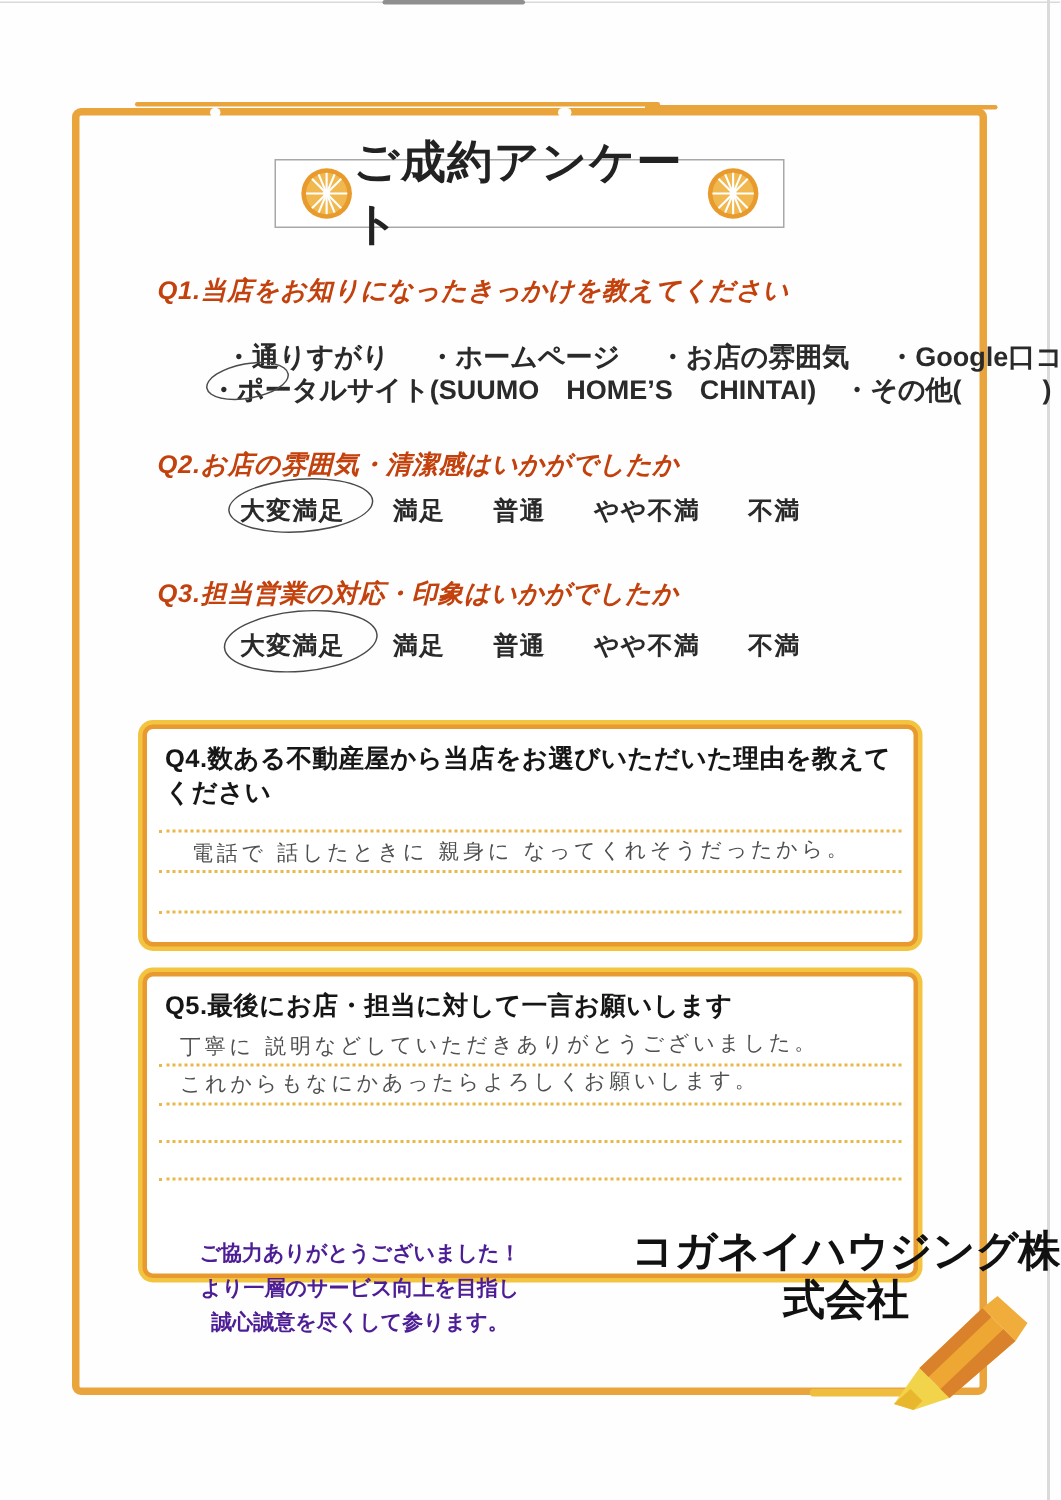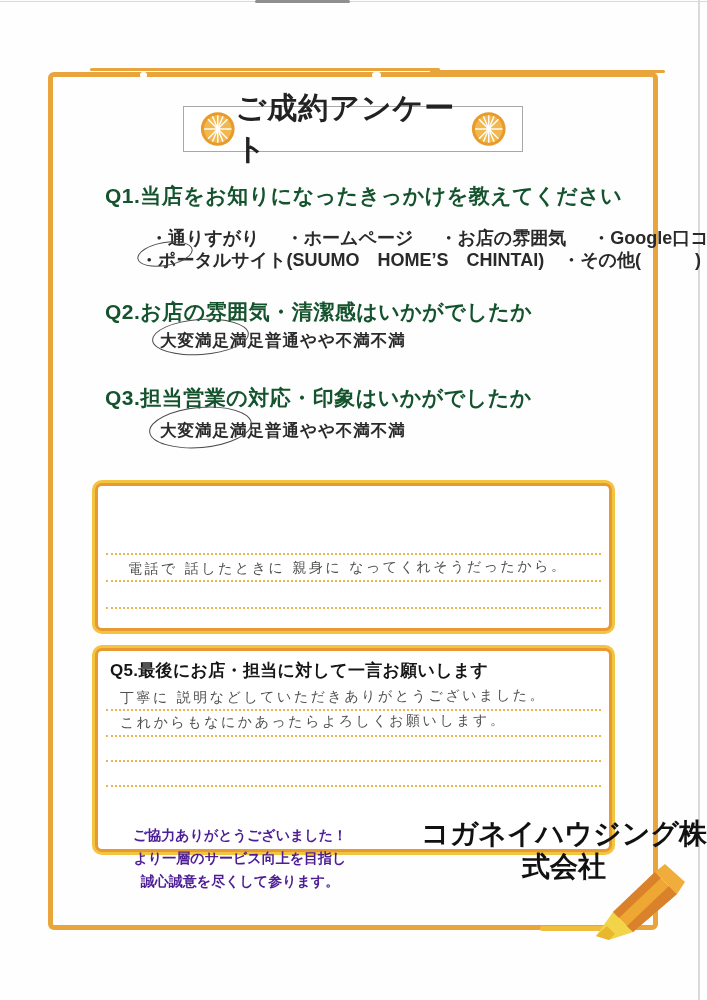--- a/index.html
+++ b/index.html
@@ -28,24 +28,24 @@
   
   .title-box{
     position:absolute;left:183px;top:106px;width:340px;height:46px;
     background:#fff;border:1px solid #a8a8a8;box-sizing:border-box;
     display:flex;align-items:center;justify-content:space-between;padding:0 16px;
   }
   .title-text{font-size:30px;font-weight:bold;letter-spacing:1px;color:#222;}
   .slice{width:38px;height:38px;}
 
   
-  .qhead{position:absolute;left:105px;font-size:21px;font-weight:bold;color:#14532d;letter-spacing:0.5px;}
+  .qhead{position:absolute;left:105px;font-size:17px;font-weight:bold;color:#c2410c;letter-spacing:0.5px;font-style:italic;}
   .opt-row{position:absolute;display:flex;font-weight:bold;color:#2a2a2a;white-space:pre;}
   .q1row{font-size:18px;gap:26px;}
-  .scale-row{font-size:16.5px;letter-spacing:1px;}
+  .scale-row{font-size:16.5px;gap:32px;letter-spacing:1px;}
 
   
   .sel-ellipse{position:absolute;border:1.6px solid #4a4a4a;border-radius:50%;background:transparent;}
   .el-q1{left:137px;top:242px;width:54px;height:22px;transform:rotate(-10deg);border-width:1.3px;}
   .el-q2{left:152px;top:319px;width:95px;height:34px;transform:rotate(-4deg);}
   .el-q3{left:149px;top:407px;width:101px;height:39px;transform:rotate(-5deg);}
 
   
   .answer-box{
     position:absolute;left:95px;width:517px;box-sizing:border-box;
@@ -146,20 +146,21 @@
   <div class="opt-row scale-row" style="left:160px;top:420px;">
     <span>大変満足</span>
     <span>満足</span>
     <span>普通</span>
     <span>やや不満</span>
     <span>不満</span>
   </div>
   <div class="sel-ellipse el-q3"></div>
 
   <div class="answer-box box-q4">
+    <div class="box-head">Q4.数ある不動産屋から当店をお選びいただいた理由を教えてください</div>
     <div class="dotline" style="top:67px;"></div>
     <div class="dotline" style="top:94px;"></div>
     <div class="dotline" style="top:121px;"></div>
     <div class="handwriting" style="left:30px;top:73px;">電話で 話したときに 親身に なってくれそうだったから。</div>
   </div>
 
   <div class="answer-box box-q5">
     <div class="box-head">Q5.最後にお店・担当に対して一言お願いします</div>
     <div class="dotline" style="top:58px;"></div>
     <div class="dotline" style="top:84px;"></div>

